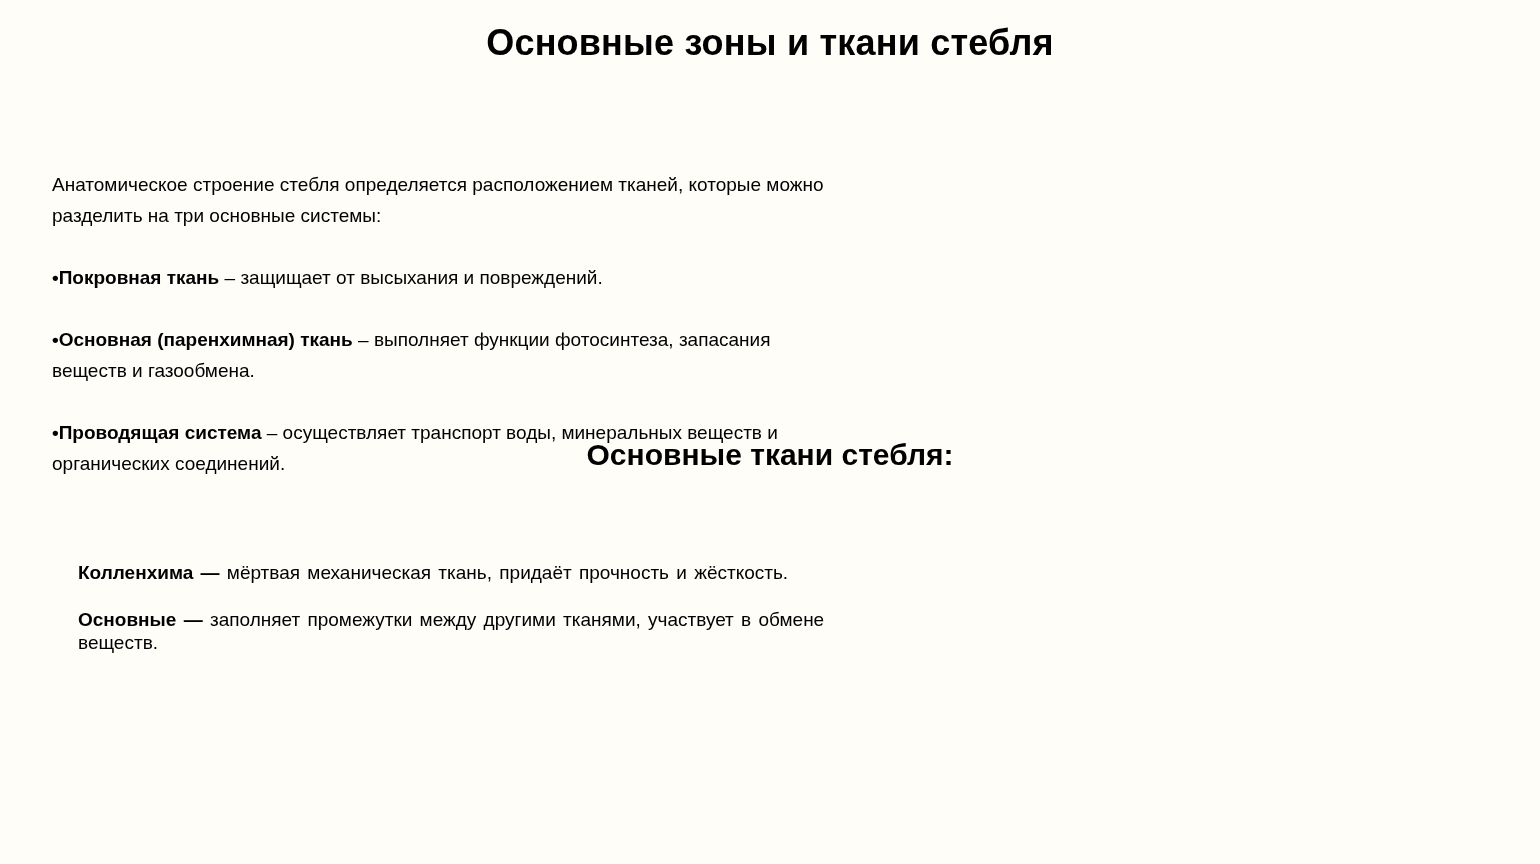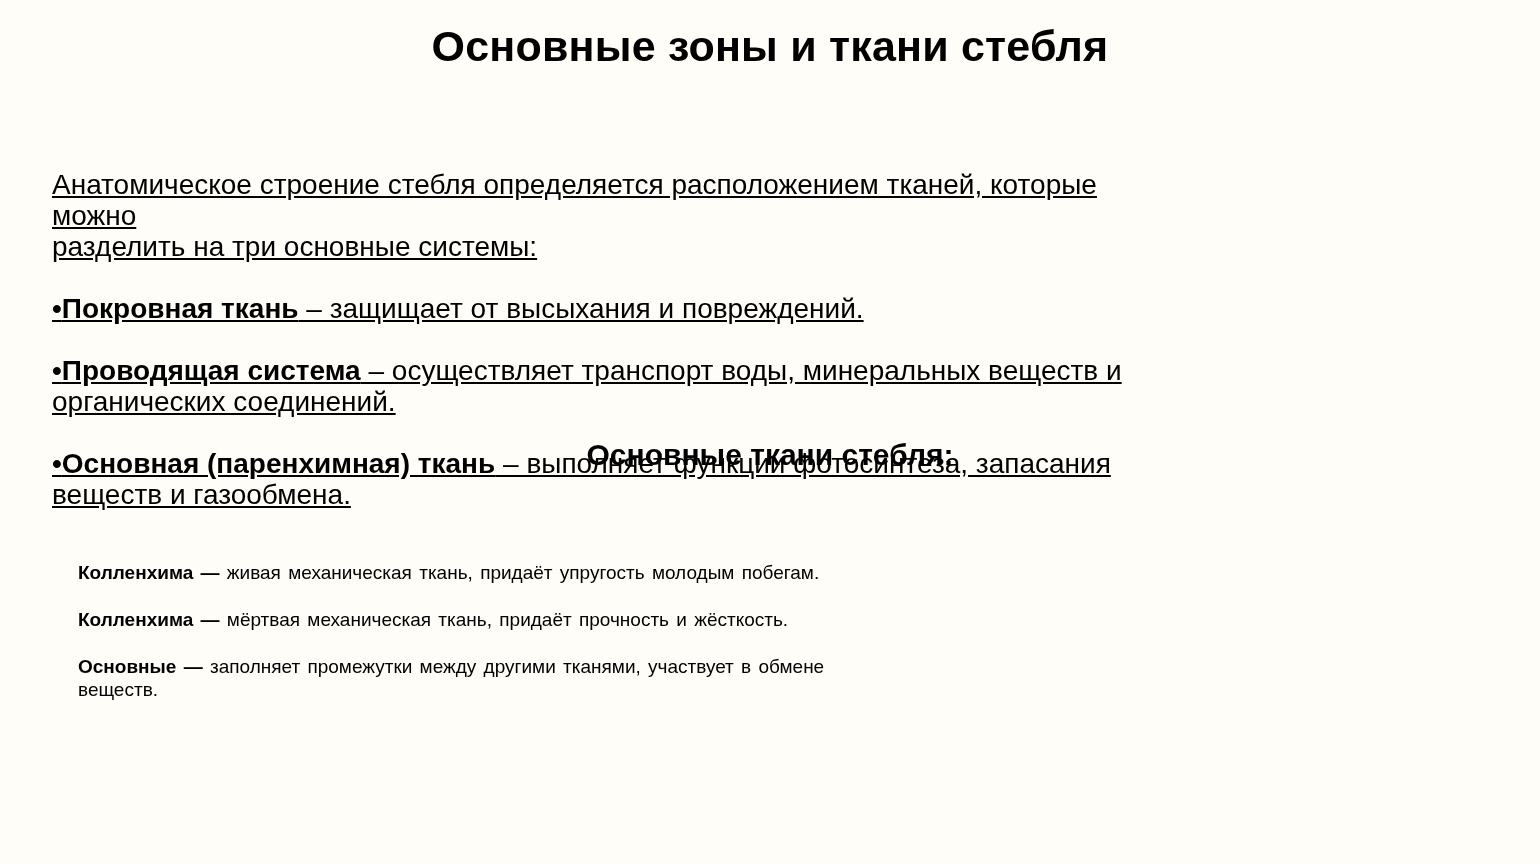--- a/index.html
+++ b/index.html
@@ -11,33 +11,32 @@
     color: #000000;
     font-family: "Liberation Sans", sans-serif;
     overflow: hidden;
   }
   .title {
     position: absolute;
     top: 22px;
     left: 0;
     width: 100%;
     text-align: center;
-    font-size: 43px;
+    font-size: 36px;
     font-weight: bold;
     letter-spacing: 0.2px;
   }
   .intro {
     position: absolute;
     left: 52px;
     top: 138px;
     width: 1090px;
-    font-size: 28px;
+    font-size: 19px;
     line-height: 31px;
     white-space: pre-line;
-    text-decoration: underline;
   }
   .bold { font-weight: bold; }
   .heading2 {
     position: absolute;
     top: 438px;
     left: 0;
     width: 100%;
     text-align: center;
     font-size: 30px;
     font-weight: bold;
@@ -57,29 +56,28 @@
 <body>
 
 <div class="page">
 
   <div class="title">Основные зоны и ткани стебля</div>
 
   <div class="intro">
     <div>Анатомическое строение стебля определяется расположением тканей, которые можно
 разделить на три основные системы:</div>
     <div><span class="bold">•</span><span class="bold">Покровная ткань</span><span> – защищает от высыхания и повреждений.</span></div>
+    <div><span class="bold">•</span><span class="bold">Основная (паренхимная) ткань</span><span> – выполняет функции фотосинтеза, запасания
+веществ и газообмена.</span></div>
     <div><span class="bold">•</span><span class="bold">Проводящая система</span><span> – осуществляет транспорт воды, минеральных веществ и
 органических соединений.</span></div>
-    <div><span class="bold">•</span><span class="bold">Основная (паренхимная) ткань</span><span> – выполняет функции фотосинтеза, запасания
-веществ и газообмена.</span></div>
   </div>
 
   <div class="heading2">Основные ткани стебля:</div>
 
   <div class="tissues">
-    <div><span class="bold">Колленхима —</span><span> живая механическая ткань, придаёт упругость молодым побегам.</span></div>
     <div><span class="bold">Колленхима —</span><span> мёртвая механическая ткань, придаёт прочность и жёсткость.</span></div>
     <div><span class="bold">Основные —</span><span> заполняет промежутки между другими тканями, участвует в обмене
 веществ.</span></div>
     
   </div>
 
 </div>
 
 </body></html>

